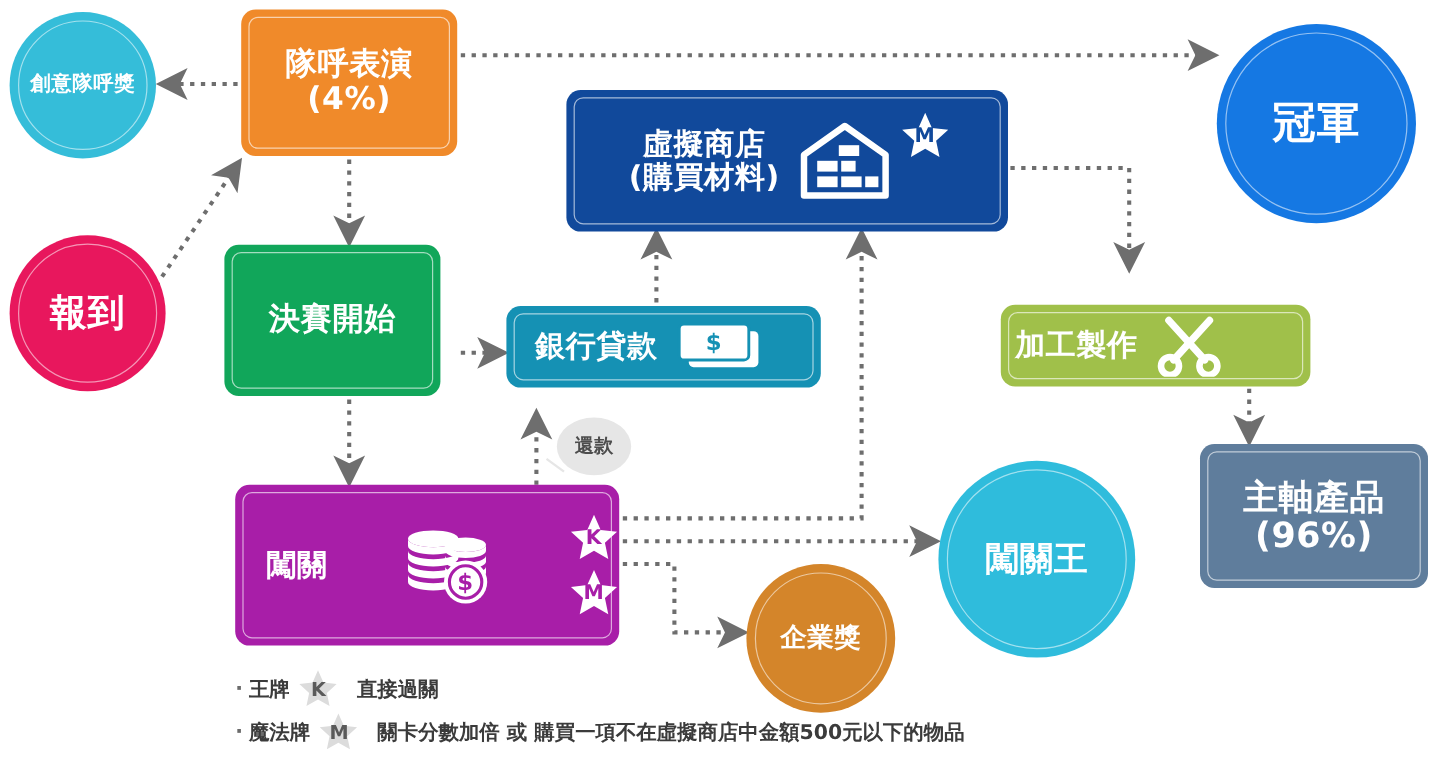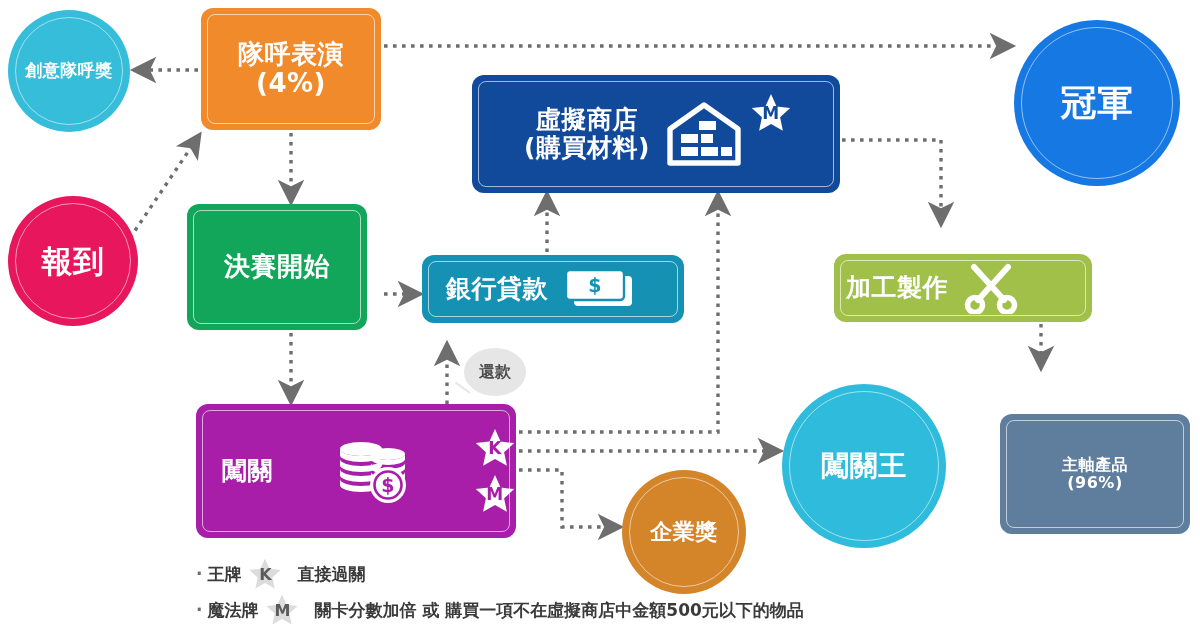--- a/index.html
+++ b/index.html
@@ -126,23 +126,22 @@
     background: #a0c04a;
     font-size: 25px;
     font-weight: 700;
     justify-content: flex-start;
     padding-left: 12px;
     margin-top: 28px;
   }
   #n-main-product {
     left: 1000px; top: 370px; width: 190px; height: 120px;
     background: #5f7d9c;
-    font-size: 16px;
-    font-weight: 700;
-    margin-top: 44px;
+    font-size: 29px;
+    font-weight: 700;
   }
   #n-champion {
     left: 1014px; top: 20px; width: 166px; height: 166px;
     background: #1578e3;
     font-size: 36px;
     font-weight: 700;
   }
   #n-challenge-king {
     left: 782px; top: 384px; width: 164px; height: 164px;
     background: #2fbcdc;

